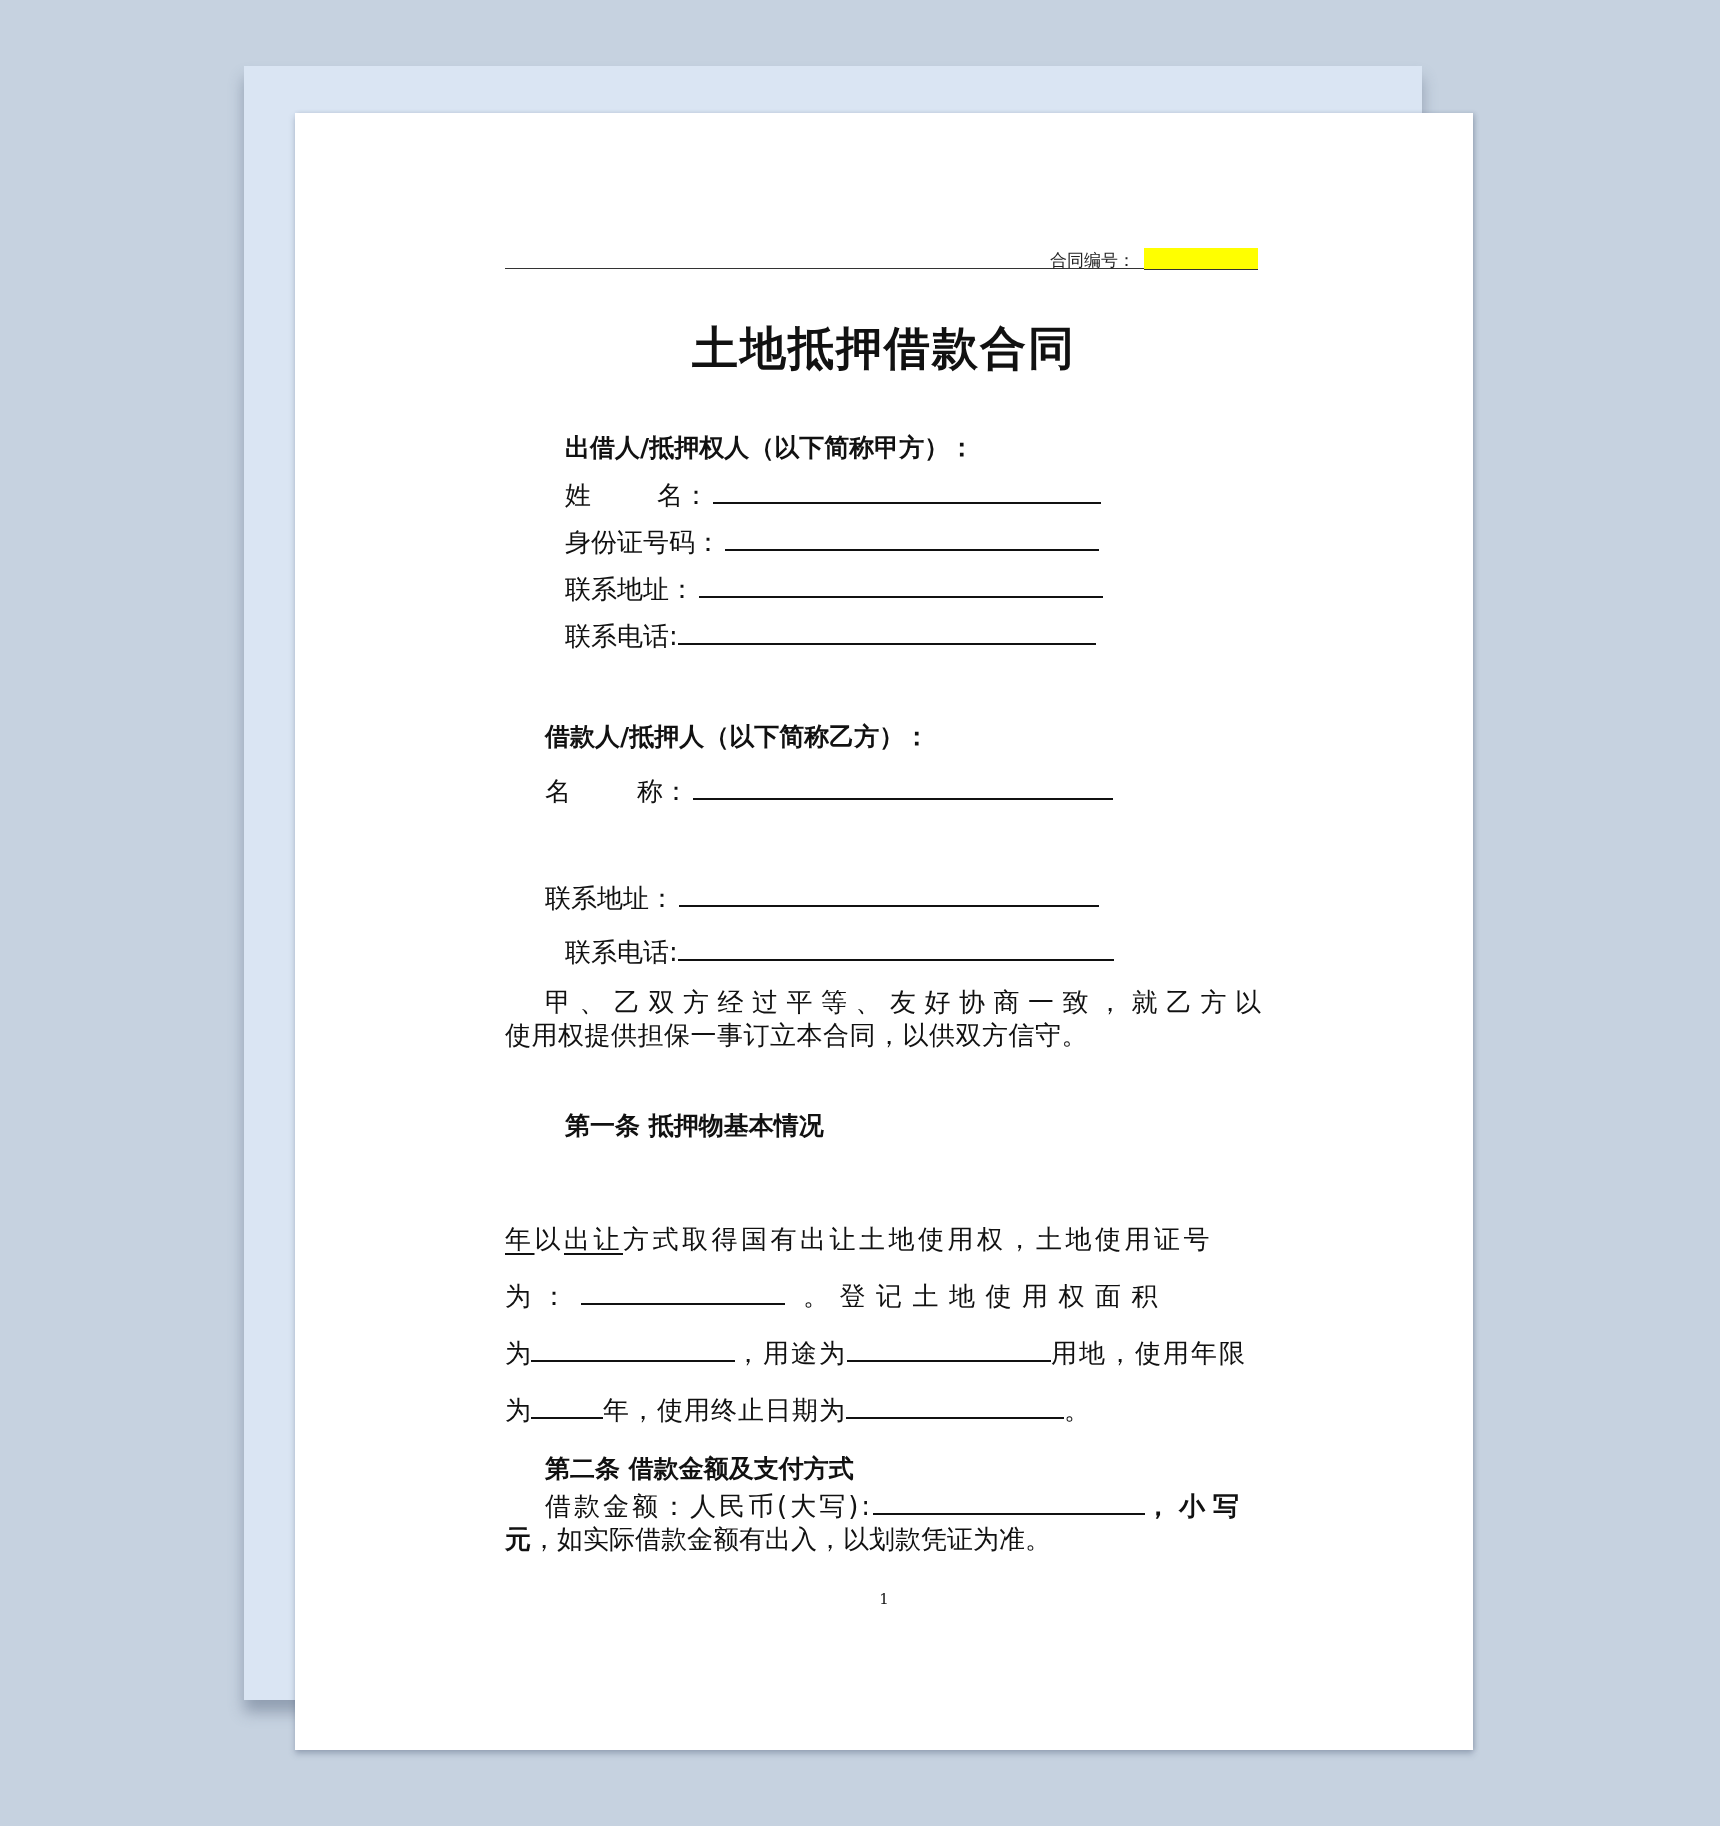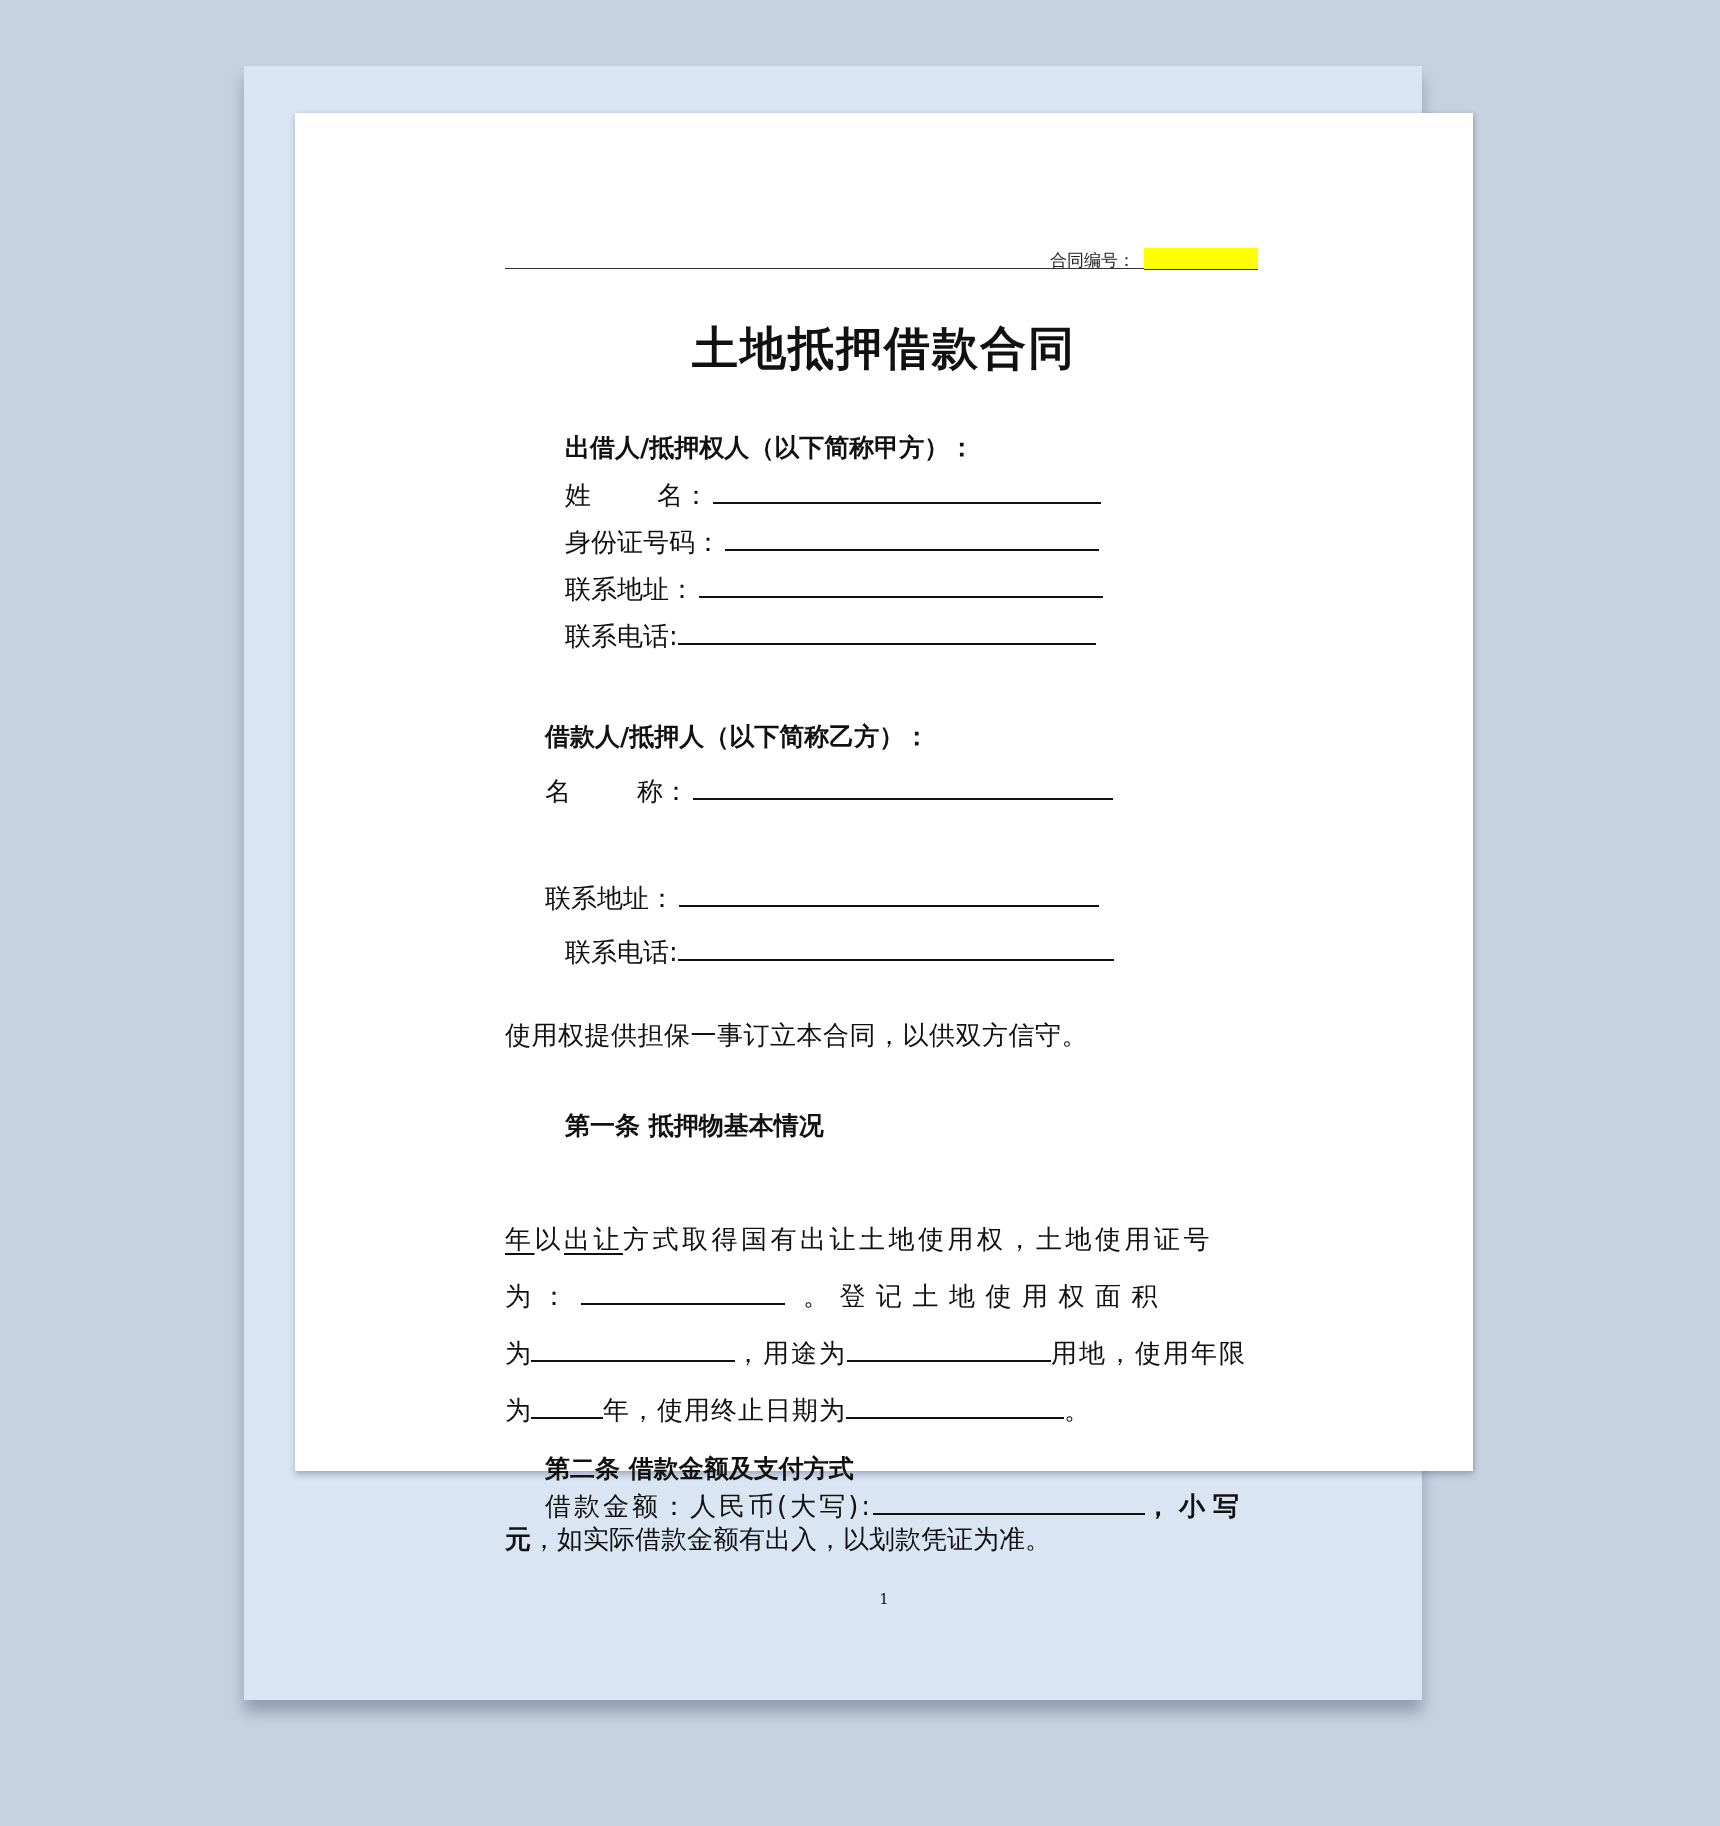--- a/index.html
+++ b/index.html
@@ -8,21 +8,21 @@
     background:#c6d2e0;
     font-family:"DejaVu Sans","Liberation Sans",sans-serif;
     color:#111;
   }
   .back-page {
     position:absolute; left:244px; top:66px; width:1178px; height:1634px;
     background:#dae5f3;
     box-shadow: 0 12px 14px rgba(80,95,120,0.45);
   }
   .front-page {
-    position:absolute; left:295px; top:113px; width:1178px; height:1358px;
+    position:absolute; left:295px; top:113px; width:1178px; height:1637px;
     background:#ffffff;
     box-shadow: 0 4px 6px rgba(80,95,120,0.35), 2px 0 4px rgba(80,95,120,0.2);
   }
   .abs { position:absolute; white-space:nowrap; }
   .header-line { position:absolute; left:210px; top:155px; width:753px; height:0; border-top:1.5px solid #333; }
   .contract-no { position:absolute; left:755px; top:136px; font-family:"DejaVu Serif","Liberation Serif",serif; font-size:17px; color:#222; }
   .contract-no-field { position:absolute; left:849px; top:135px; width:114px; height:21px; background:#ffff00; border-bottom:1.5px solid #333; }
   .title { position:absolute; left:0; width:1178px; top:205px; text-align:center; font-size:46px; font-weight:bold; letter-spacing:2px; }
   .h { font-weight:bold; font-size:25px; }
   .t { font-size:26px; }
@@ -62,20 +62,21 @@
   <div class="abs t" style="left:250px; top:661px;">
     <span style="white-space:pre;">名        称：</span><span class="blank" style="width:420px;"></span>
   </div>
   <div class="abs t" style="left:250px; top:768px;">
     <span>联系地址：</span><span class="blank" style="width:420px;"></span>
   </div>
   <div class="abs t" style="left:270px; top:822px;">
     <span>联系电话:</span><span class="blank" style="width:436px; margin-left:0;"></span>
   </div>
 
+  <div class="abs t spaced" style="left:250px; top:872px; letter-spacing:8.5px;">甲、乙双方经过平等、友好协商一致，就乙方以</div>
   <div class="abs t" style="left:210px; top:905px; letter-spacing:0.5px;">使用权提供担保一事订立本合同，以供双方信守。</div>
 
   <div class="abs h" style="left:263px; top:996px;margin-left:7px;">第一条  抵押物基本情况</div>
   <div class="abs t" style="left:210px; top:1109px; letter-spacing:3.5px;">
     <span class="u">年</span><span>以</span><span class="u">出让</span><span>方式取得国有出让土地使用权，土地使用证号</span>
   </div>
   <div class="abs t" style="left:210px; top:1166px;">
     <span style="letter-spacing:10px;">为：</span><span class="blank" style="width:204px; margin-left:4px;"></span><span style="letter-spacing:10.5px; margin-left:18px;">。登记土地使用权面积</span>
   </div>
   <div class="abs t" style="left:210px; top:1223px;">

